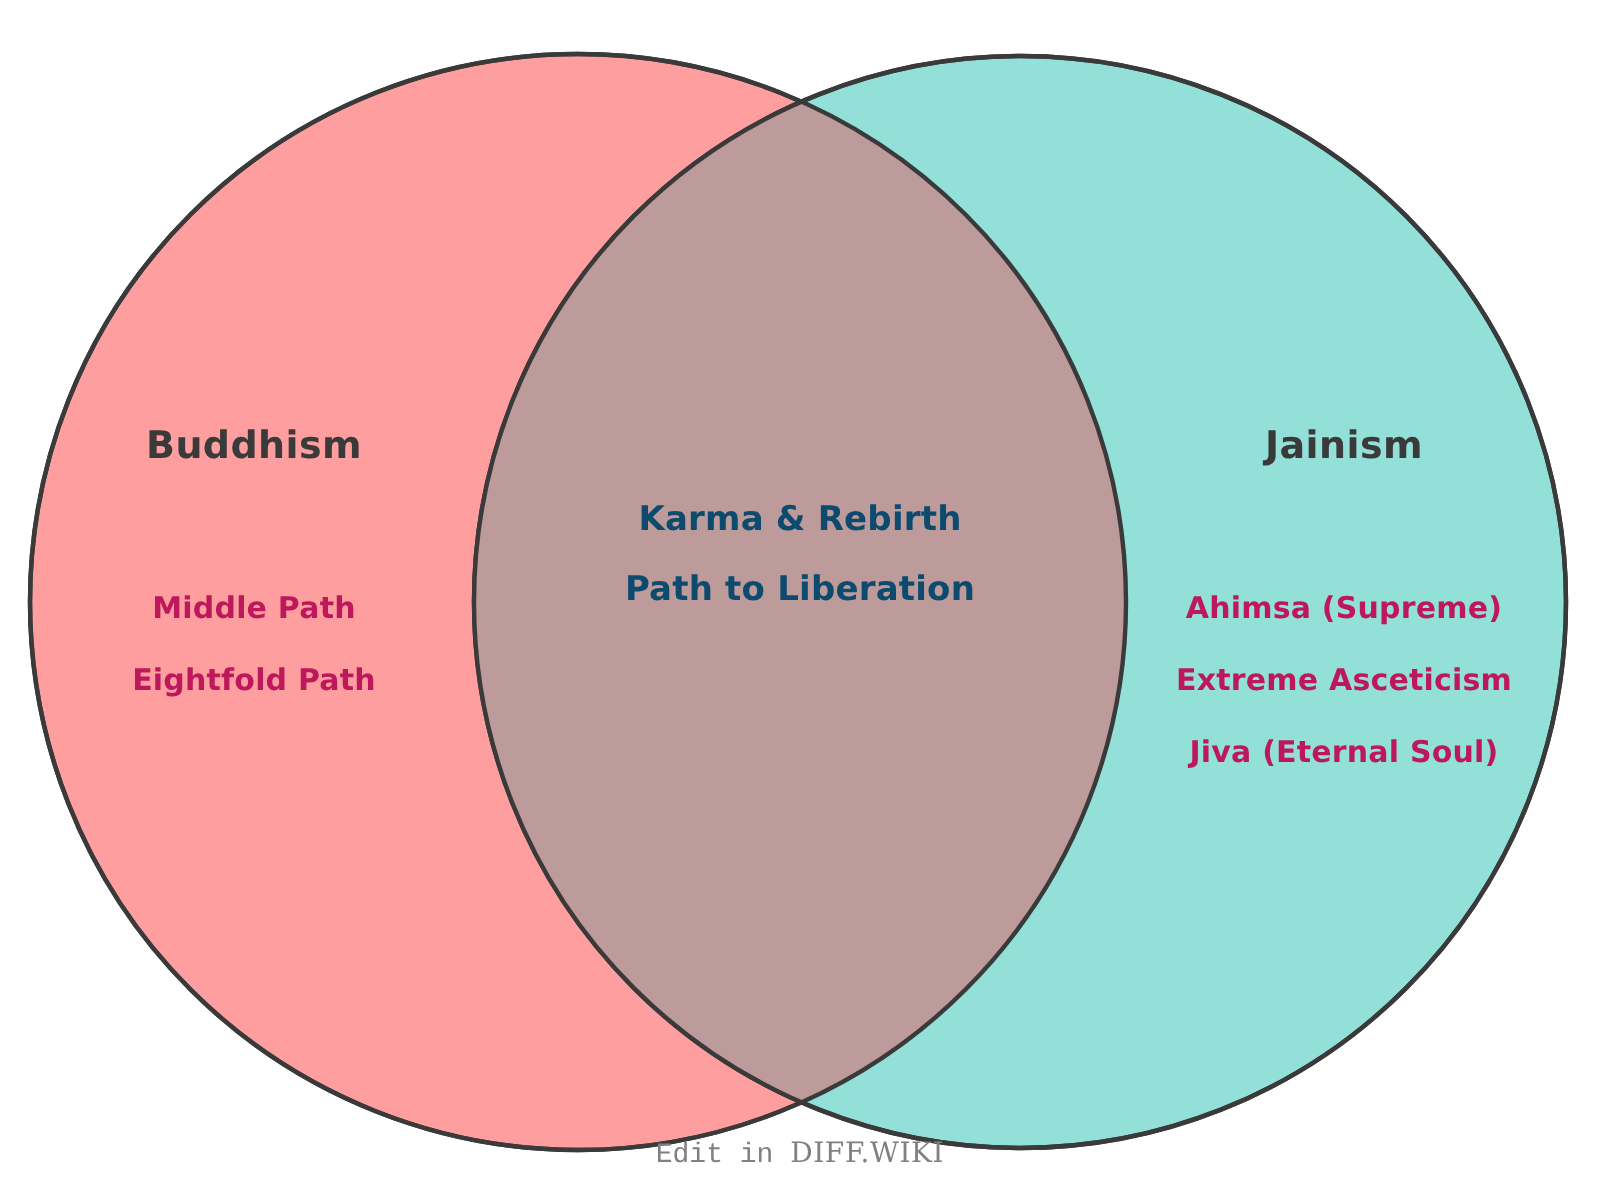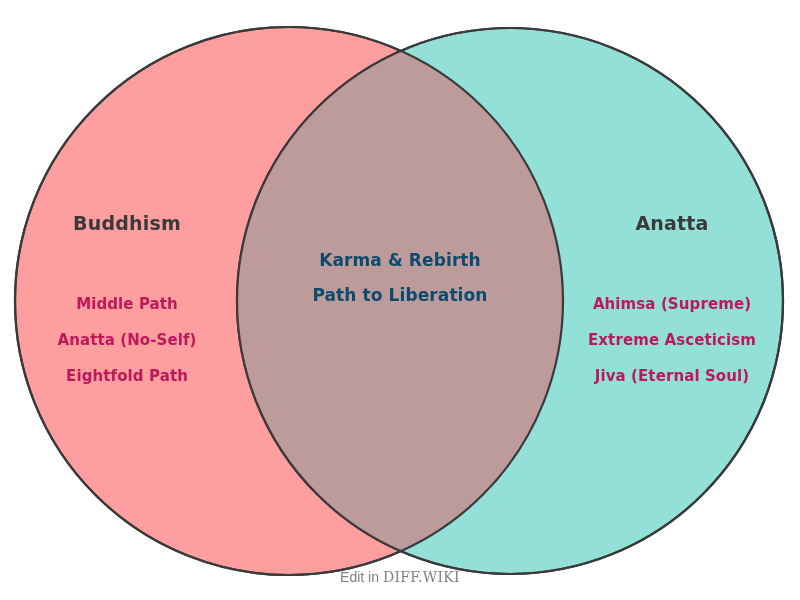--- a/index.html
+++ b/index.html
@@ -101,21 +101,21 @@
     position: absolute;
     left: 0;
     top: 569px;
     width: 800px;
     text-align: center;
     font-size: 14px;
     color: #808080;
     white-space: nowrap;
   }
   #watermark .wm-prefix {
-    font-family: Liberation Sans, sans-serif;
+    font-family: Liberation Mono, monospace;
   }
   #watermark .wm-brand {
     font-family: "DejaVu Serif", "Liberation Serif", serif;
     letter-spacing: 0.3px;
   }
 </style>
 </head>
 <body>
 
 <div id="venn-stage">
@@ -135,34 +135,33 @@
 
   <div class="text-layer">
 
     <div class="group-block" id="left-title-wrap">
       <div class="group-title">Buddhism</div>
     </div>
 
     <div class="group-block" id="left-items-wrap">
       <ul class="item-list">
         <li class="item">Middle Path</li>
-        <li class="item">Anatta (No-Self)</li>
         <li class="item">Eightfold Path</li>
       </ul>
     </div>
 
     <div class="group-block" id="center-items-wrap">
       <ul class="item-list">
         <li class="item">Karma &amp; Rebirth</li>
         <li class="item">Path to Liberation</li>
       </ul>
     </div>
 
     <div class="group-block" id="right-title-wrap">
-      <div class="group-title">Anatta</div>
+      <div class="group-title">Jainism</div>
     </div>
 
     <div class="group-block" id="right-items-wrap">
       <ul class="item-list">
         <li class="item">Ahimsa (Supreme)</li>
         <li class="item">Extreme Asceticism</li>
         <li class="item">Jiva (Eternal Soul)</li>
       </ul>
     </div>
 

